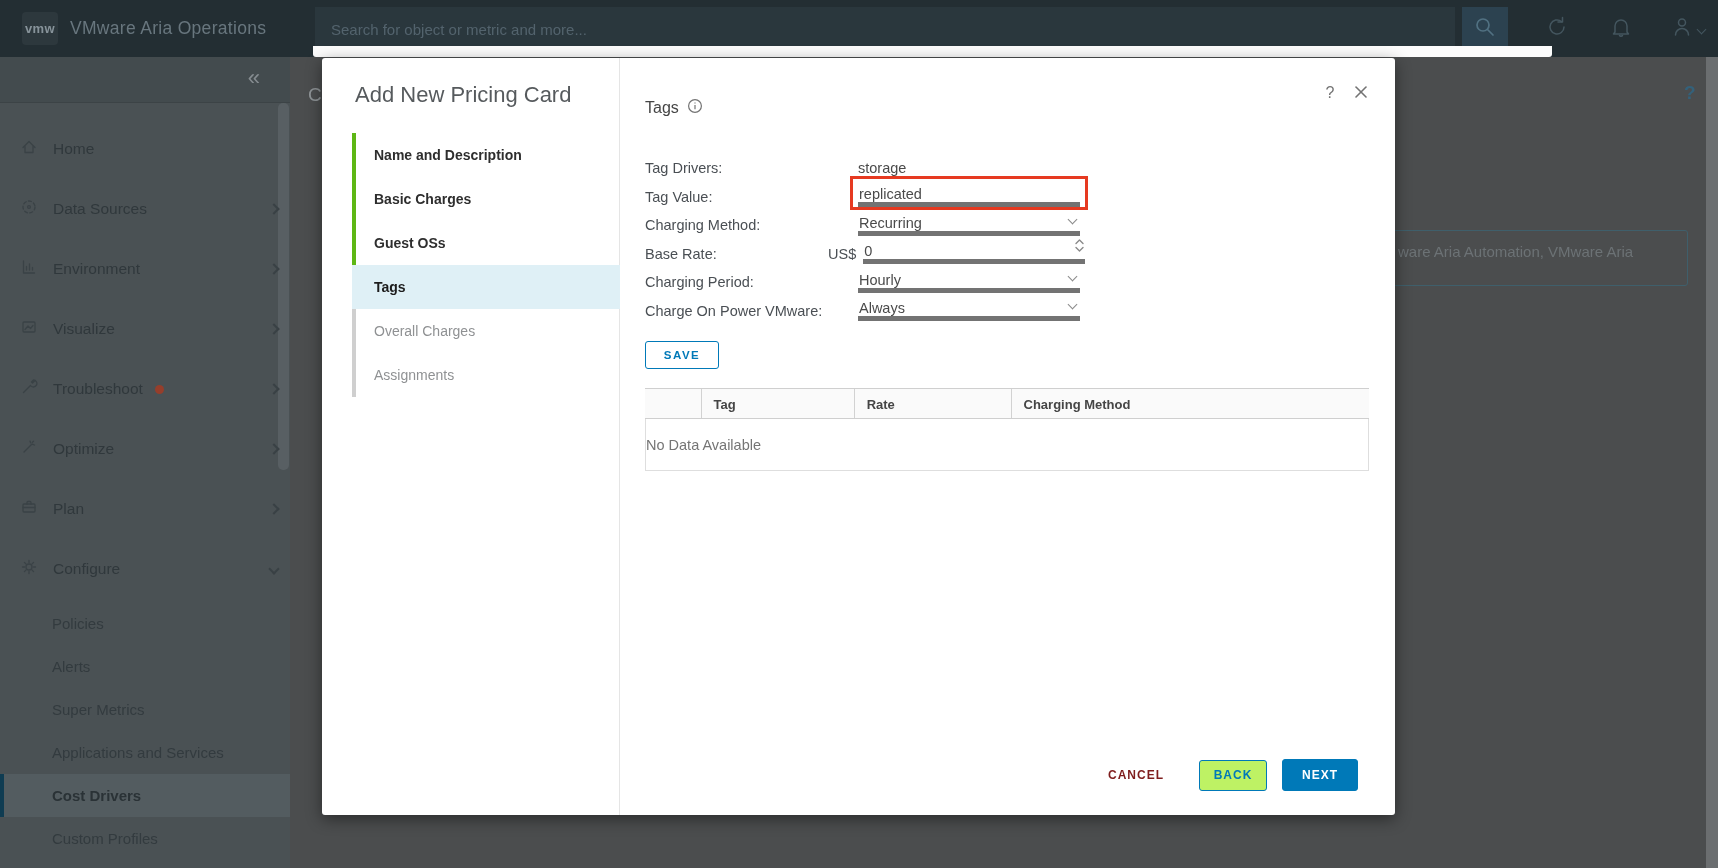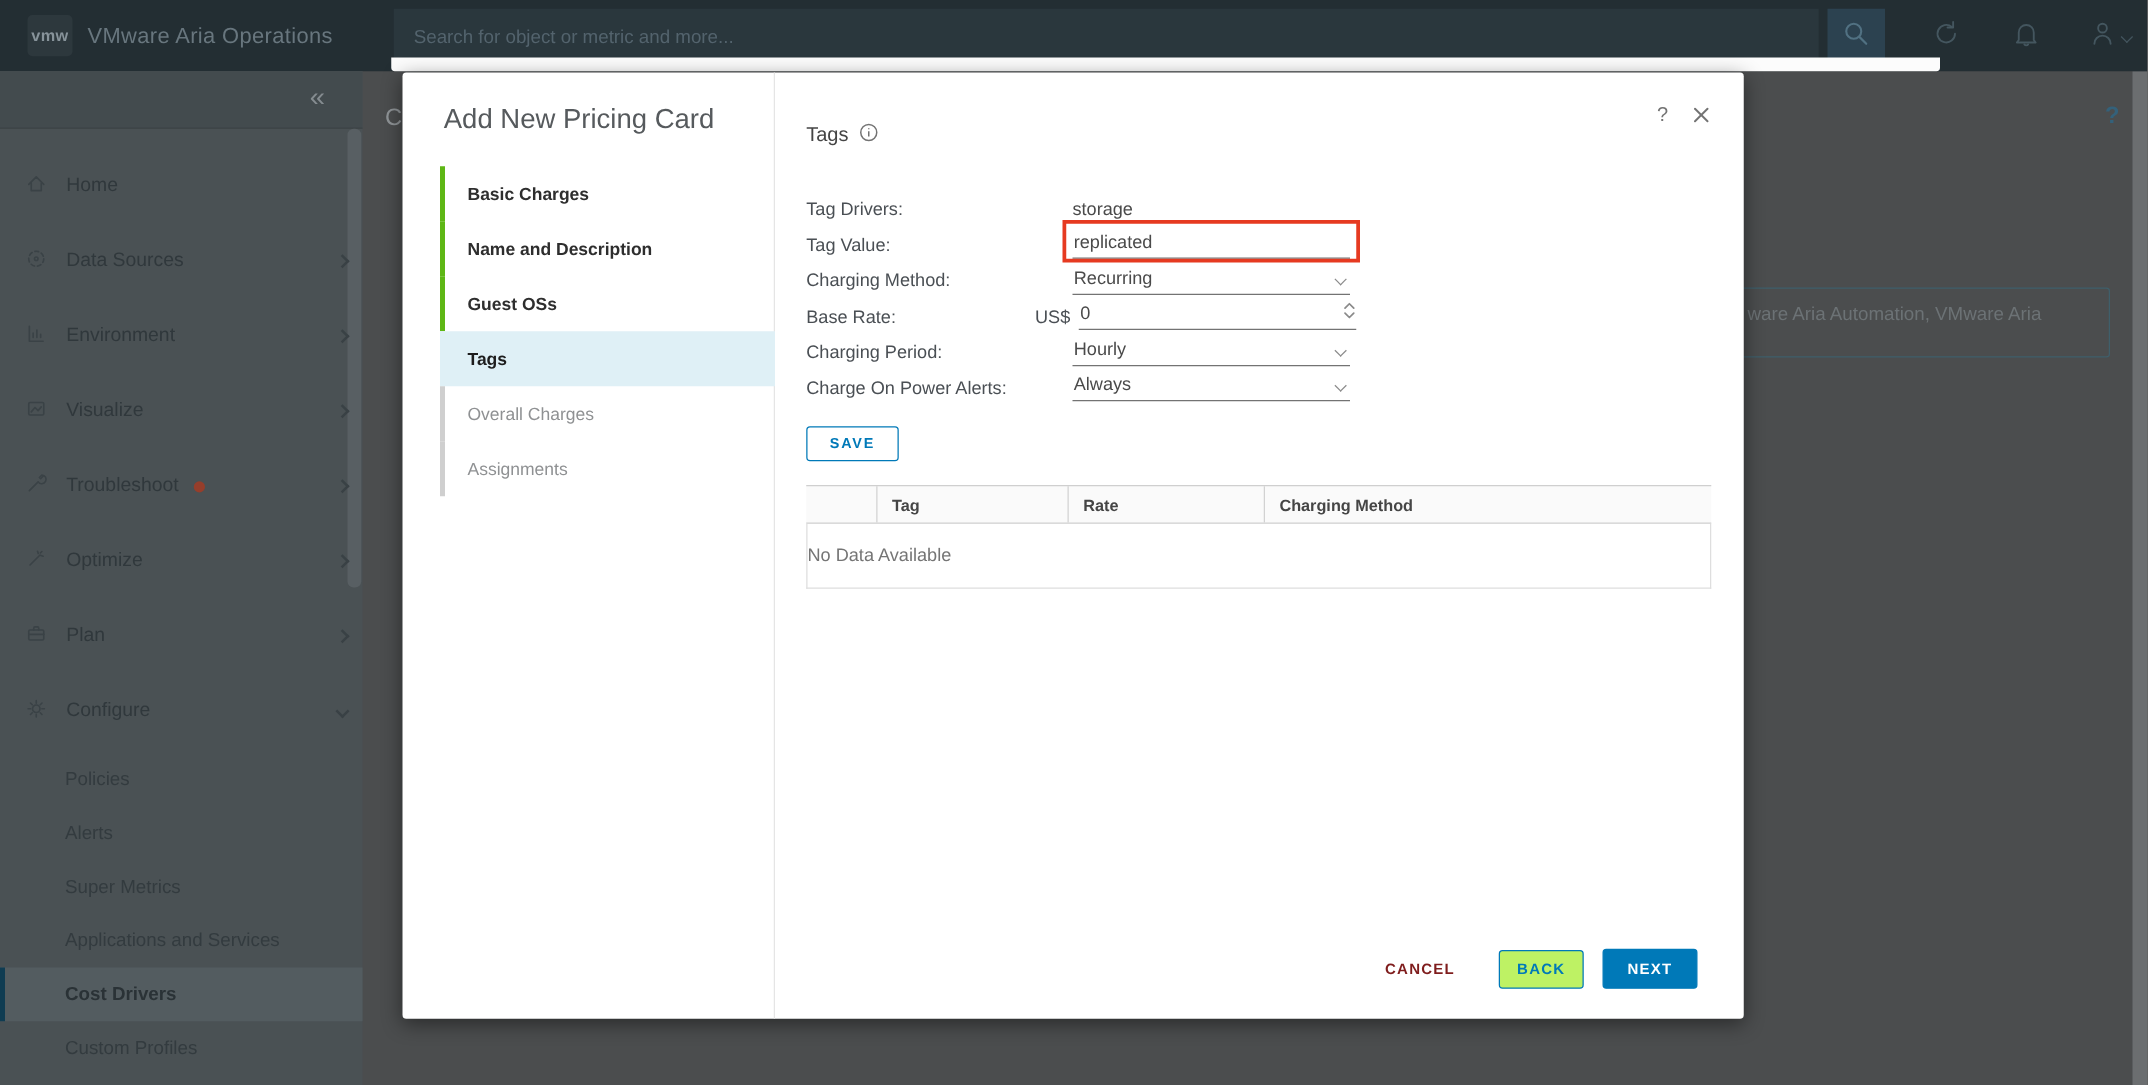--- a/index.html
+++ b/index.html
@@ -66,21 +66,21 @@
   .m-close svg { stroke:#737373; stroke-width:1.6; stroke-linecap:round; }
 
   .sec-head { position:absolute; left:323px; top:40px; display:flex; align-items:center; gap:8px; font-size:16px; color:#454545; }
   .info-icon svg { stroke:#737373; fill:none; stroke-width:1.2; }
 
   .form { position:absolute; left:323px; top:96px; width:470px; }
   .frow { display:flex; align-items:center; height:28.5px; }
   .frow .lbl { flex:0 0 183px; font-size:14.5px; color:#4a4f54; }
   .frow .prefix { flex:0 0 30px; font-size:14.5px; color:#4a4f54; padding-right:7px; }
   .frow .fld { width:222px; position:relative; font-size:14.5px; color:#4a4a4a; }
-  .fld.u { border-bottom:1px solid #737373; padding:0 0 2px 1px; height:21px; }
+  .fld.u { border-bottom:5px solid #737373; padding:0 0 2px 1px; height:21px; }
   .fld input { width:190px; border:none; outline:none; background:transparent; font-family:"Liberation Sans",sans-serif;
                font-size:14.5px; color:#4a4a4a; padding:0; }
   .sel-caret { position:absolute; right:4px; bottom:8px; width:7px; height:7px;
                border-right:1.6px solid #8a8a8a; border-bottom:1.6px solid #8a8a8a; transform:rotate(45deg); }
   .stepper { position:absolute; right:0; bottom:3px; }
   .stepper svg { stroke:#8a8a8a; fill:none; stroke-width:1.4; stroke-linecap:round; stroke-linejoin:round; }
   .red-box { position:absolute; left:528px; top:118px; width:238px; height:34px; border:3px solid #e63a21; z-index:6; pointer-events:none; }
 
   .save-btn { position:absolute; left:323px; top:283px; width:74px; height:28px; background:#fff; border:1px solid #0079b8;
               border-radius:3px; color:#0079b8; font-size:11.5px; font-weight:bold; letter-spacing:1.5px;
@@ -230,22 +230,22 @@
   <div class="bg-frag bg-box">ware Aria Automation, VMware Aria</div>
   <div class="bg-frag bg-help">?</div>
   <div class="right-strip"></div>
   <div class="search-panel-sliver"></div>
 
   <div class="modal">
 
     <div class="m-left">
       <div class="m-title">Add New Pricing Card</div>
       <div class="steps">
+        <div class="step completed">Name and Description</div>
         <div class="step completed">Basic Charges</div>
-        <div class="step completed">Name and Description</div>
         <div class="step completed">Guest OSs</div>
         <div class="step active">Tags</div>
         <div class="step upcoming">Overall Charges</div>
         <div class="step upcoming">Assignments</div>
       </div>
     </div>
 
     <div class="m-help">?</div>
     <div class="m-close">
       <span>
@@ -303,21 +303,21 @@
       </div>
       <div class="frow">
         <div class="lbl">Charging Period:</div>
         <div class="prefix"></div>
         <div class="fld u">
           <span>Hourly</span>
           <span class="sel-caret"></span>
         </div>
       </div>
       <div class="frow">
-        <div class="lbl">Charge On Power Alerts:</div>
+        <div class="lbl">Charge On Power VMware:</div>
         <div class="prefix"></div>
         <div class="fld u">
           <span>Always</span>
           <span class="sel-caret"></span>
         </div>
       </div>
     </div>
 
     <div class="red-box"></div>
 

